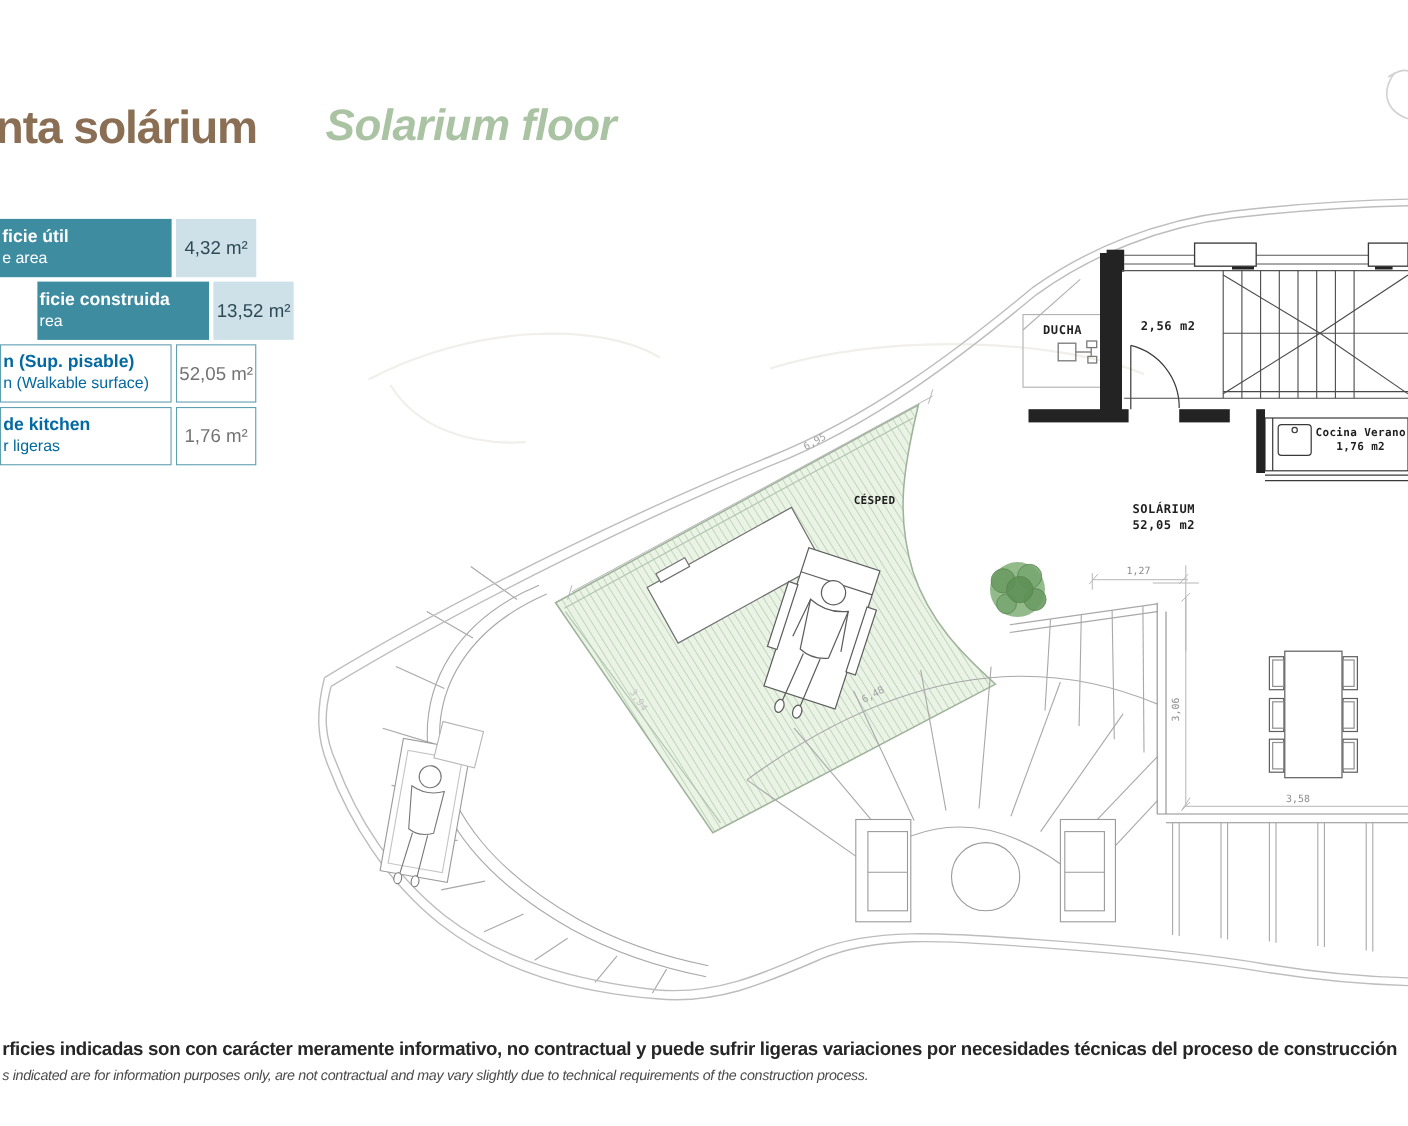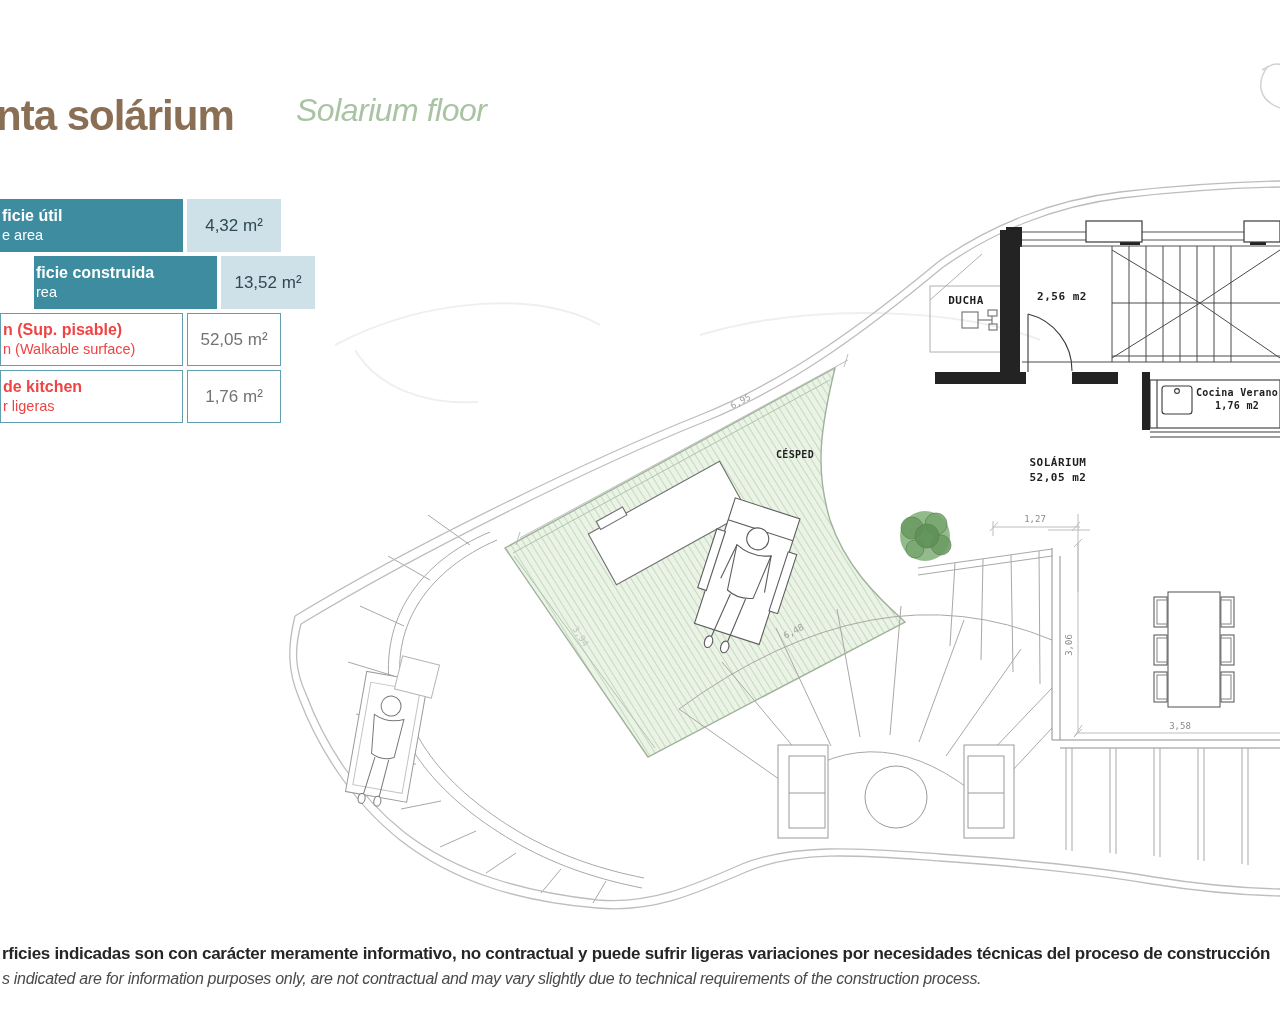--- a/index.html
+++ b/index.html
@@ -11,40 +11,40 @@
     --grass-hatch:#b7d2af;
     --line-gray:#bdbdbd;
   }
   *{margin:0;padding:0;box-sizing:border-box;}
   html,body{width:1280px;height:1024px;background:#fff;overflow:hidden;
     font-family:"Liberation Sans",sans-serif;}
   .abs{position:absolute;}
   
   .title-es{left:-4px;top:92px;font-size:42px;font-weight:600;letter-spacing:-1px;
     color:var(--title-brown);white-space:nowrap;}
-  .title-en{left:296px;top:92px;font-size:32px;font-weight:400;font-style:italic;
+  .title-en{left:296px;top:92px;font-size:40px;font-weight:700;font-style:italic;
     letter-spacing:-0.5px;color:var(--title-green);white-space:nowrap;}
   
   .srow{position:absolute;left:0;display:flex;}
-  .lcell{width:183px;padding:6px 4px 4px 2px;}
-  .vcell{width:94px;margin-left:4px;display:flex;align-items:center;justify-content:center;
+  .lcell{width:156px;padding:6px 4px 4px 2px;}
+  .vcell{width:73px;margin-left:4px;display:flex;align-items:center;justify-content:center;
     font-size:17px;color:#2e4a55;}
   .srow.teal .lcell{background:var(--teal);color:#fff;}
   .srow.teal .vcell{background:var(--value-bg);}
-  .srow.light .lcell{background:#fff;border:1.5px solid #5f9fb0;color:#ef4444;}
+  .srow.light .lcell{background:#fff;border:1.5px solid #5f9fb0;color:#0369a1;}
   .srow.light .vcell{background:#fff;border:1.5px solid #5f9fb0;color:#737373;}
   .l1{font-size:16px;font-weight:700;line-height:1.25;white-space:nowrap;}
   .l2{font-size:14.5px;line-height:1.3;white-space:nowrap;font-weight:400;}
   .r1{top:199px;height:53px;} .r2{top:256px;height:53px;margin-left:34px;}
   .r3{top:313px;height:53px;} .r4{top:370px;height:53px;}
   .r1 .lcell,.r2 .lcell{padding-top:7px;}
   
   .foot-es{left:2px;top:944px;font-size:17px;font-weight:700;letter-spacing:-0.3px;
     color:#262626;white-space:nowrap;}
-  .foot-en{left:2px;top:970px;font-size:16px;font-style:italic;letter-spacing:-0.3px;
+  .foot-en{left:2px;top:970px;font-size:13px;font-style:italic;letter-spacing:-0.3px;
     color:#4a4a4a;white-space:nowrap;}
   
   svg.plan{position:absolute;left:0;top:0;}
   svg text{font-family:"DejaVu Sans Mono",monospace;}
   .plabel{font-size:11px;font-weight:700;fill:#1f1f1f;letter-spacing:0.5px;}
   .plabel-sm{font-size:10px;font-weight:700;fill:#1f1f1f;letter-spacing:0.3px;}
   .dim{font-size:9px;fill:#8a8a8a;}
   .dim-soft{font-size:9px;fill:#9f9f9f;}
   .dim-faint{font-size:9px;fill:#c4c4c4;}
 </style>

